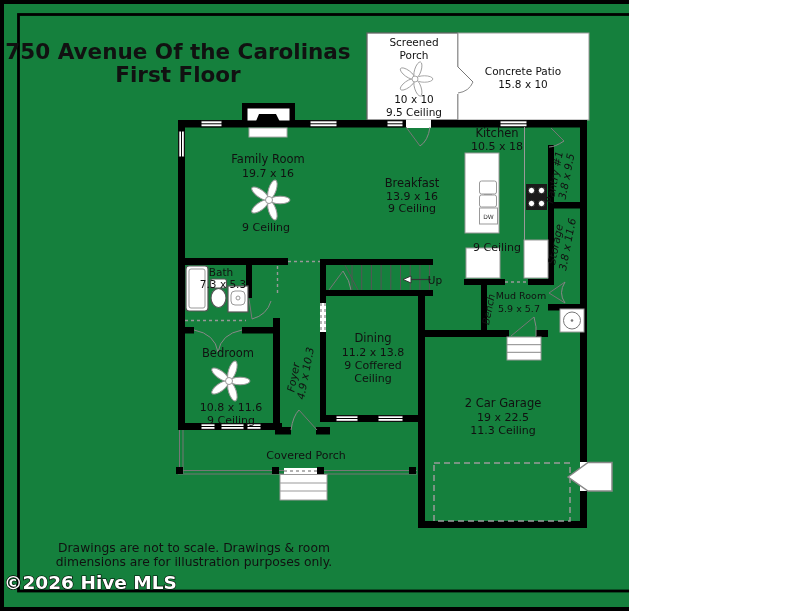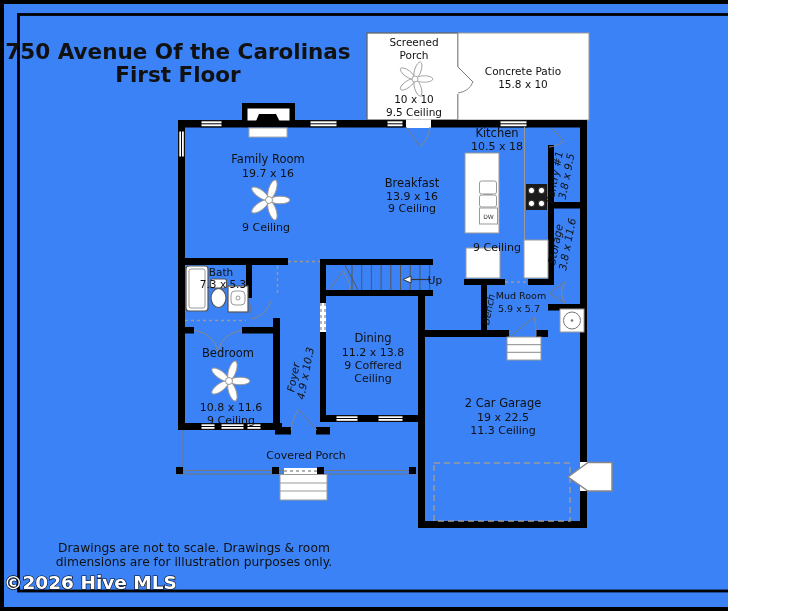--- a/index.html
+++ b/index.html
@@ -1,16 +1,16 @@
 <!DOCTYPE html>
 <html><head>
 <meta charset="utf-8">
 <style>
   html,body{margin:0;padding:0;background:#fff;}
-  .page{position:relative;width:728px;height:611px;background:#3b82f6;overflow:hidden;
+  .page{position:relative;width:629px;height:611px;background:#15803d;overflow:hidden;
         font-family:"DejaVu Sans",sans-serif;}
   svg{display:block}
   .wall{fill:#000;stroke:none}
   .thin{fill:#fff;stroke:#666;stroke-width:1.3}
   .thinner{fill:#fff;stroke:#999;stroke-width:1}
   .fix{fill:#fff;stroke:#555;stroke-width:1.2}
   .fix2{fill:#fff;stroke:#999;stroke-width:1}
   .arc{fill:none;stroke:#888;stroke-width:1}
   .leaf{stroke:#777;stroke-width:1;fill:none}
   .dash{stroke:#999;stroke-width:1.4;stroke-dasharray:3,3;fill:none}

